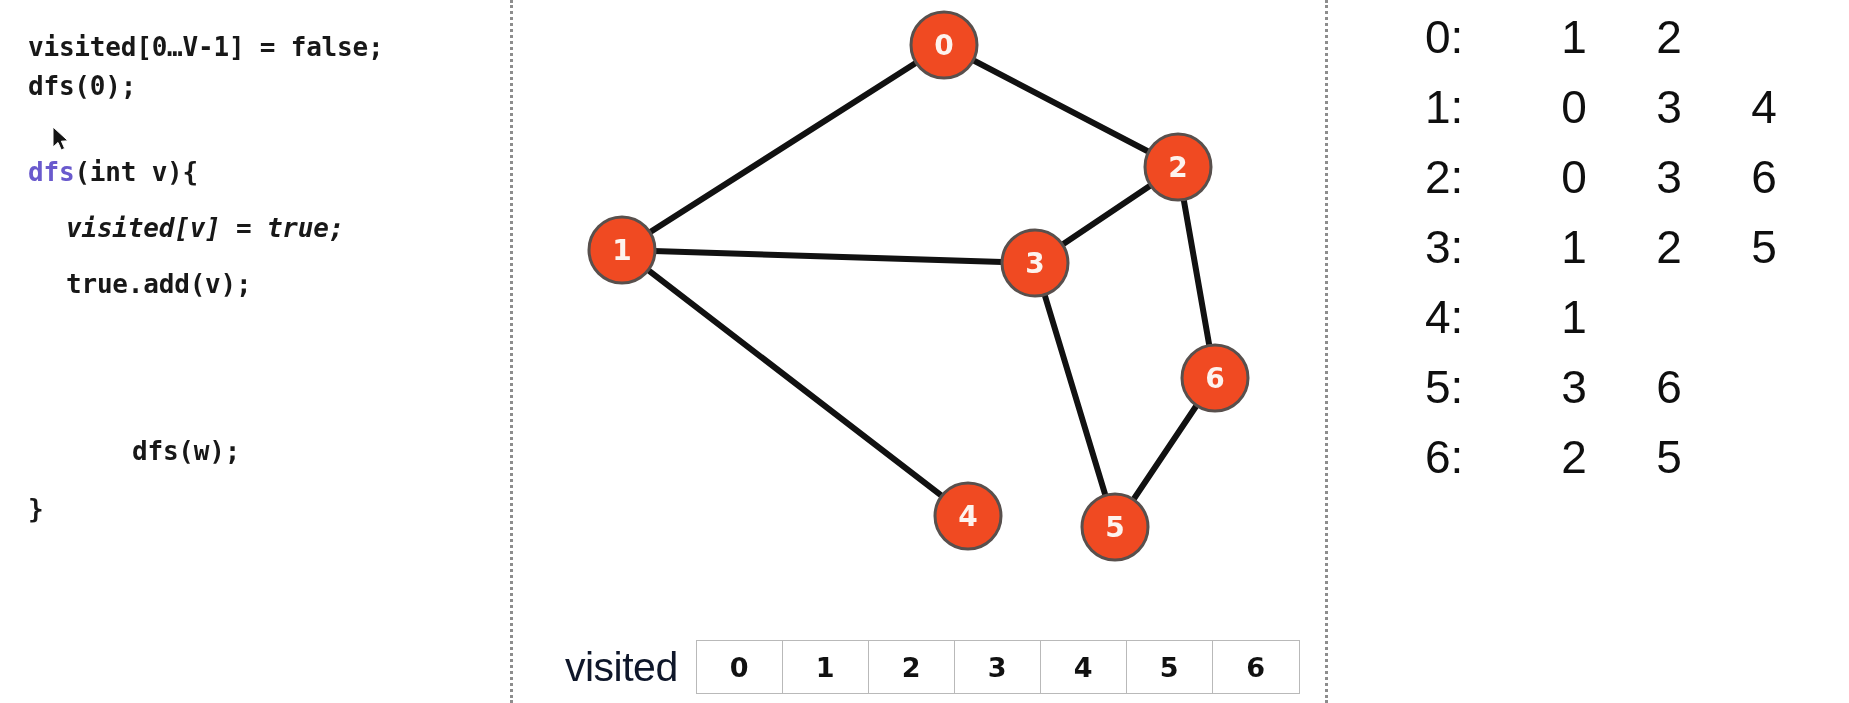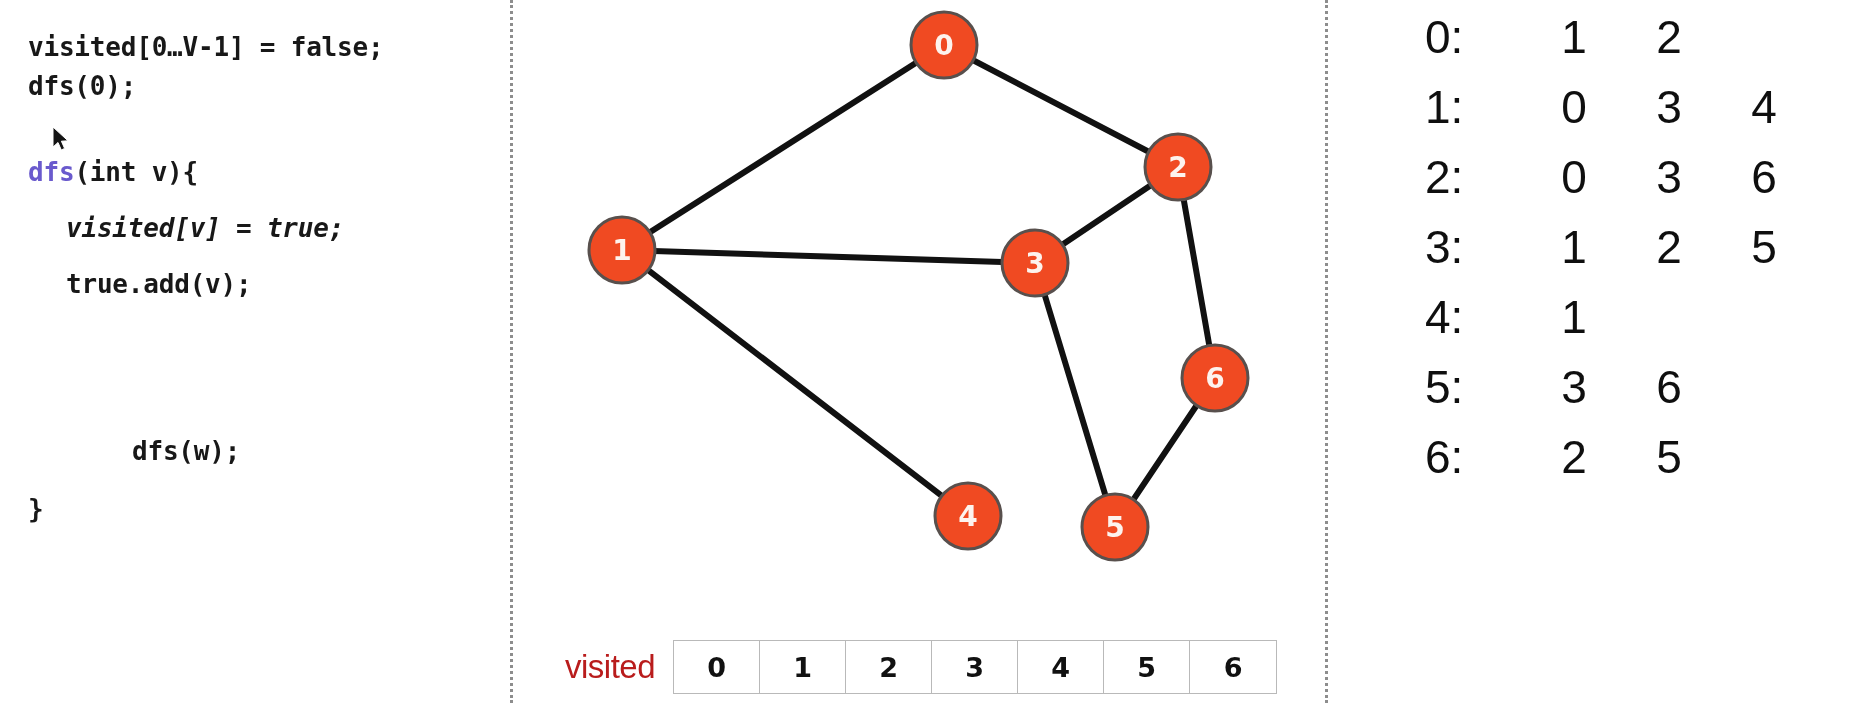--- a/index.html
+++ b/index.html
@@ -77,22 +77,22 @@
   
   #visited-strip {
     position: absolute;
     left: 565px;
     top: 640px;
     display: flex;
     align-items: center;
   }
   #visited-label {
     font-family: "Liberation Sans", sans-serif;
-    font-size: 33px;
-    color: #b91c1c;
+    font-size: 41px;
+    color: #0f172a;
     margin-right: 18px;
     letter-spacing: -0.5px;
   }
   #visited-table {
     display: flex;
     border: 1px solid #b9b9b9;
     background: #ffffff;
   }
   .visited-cell {
     width: 86px;

